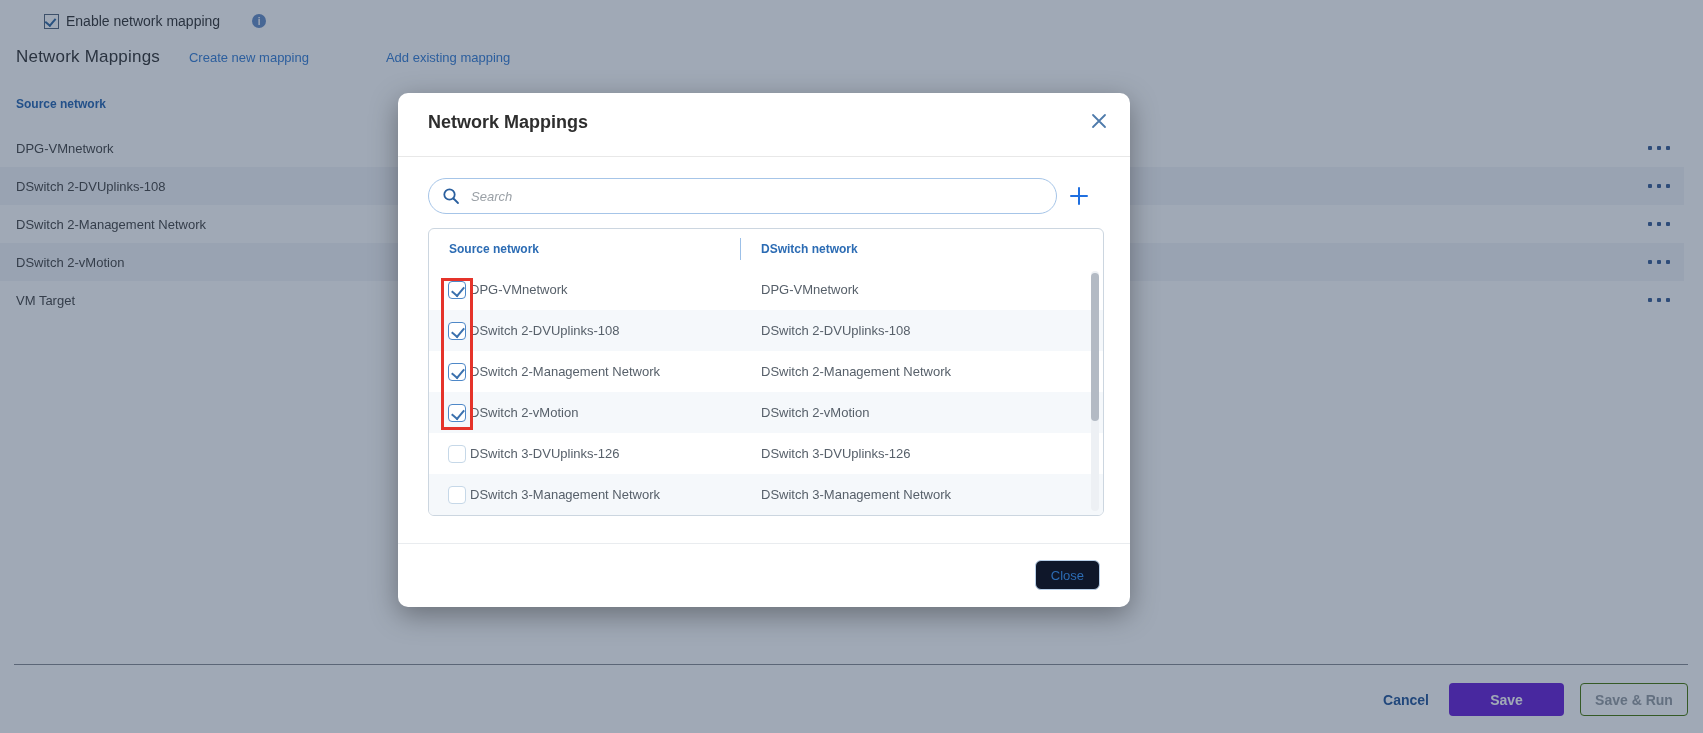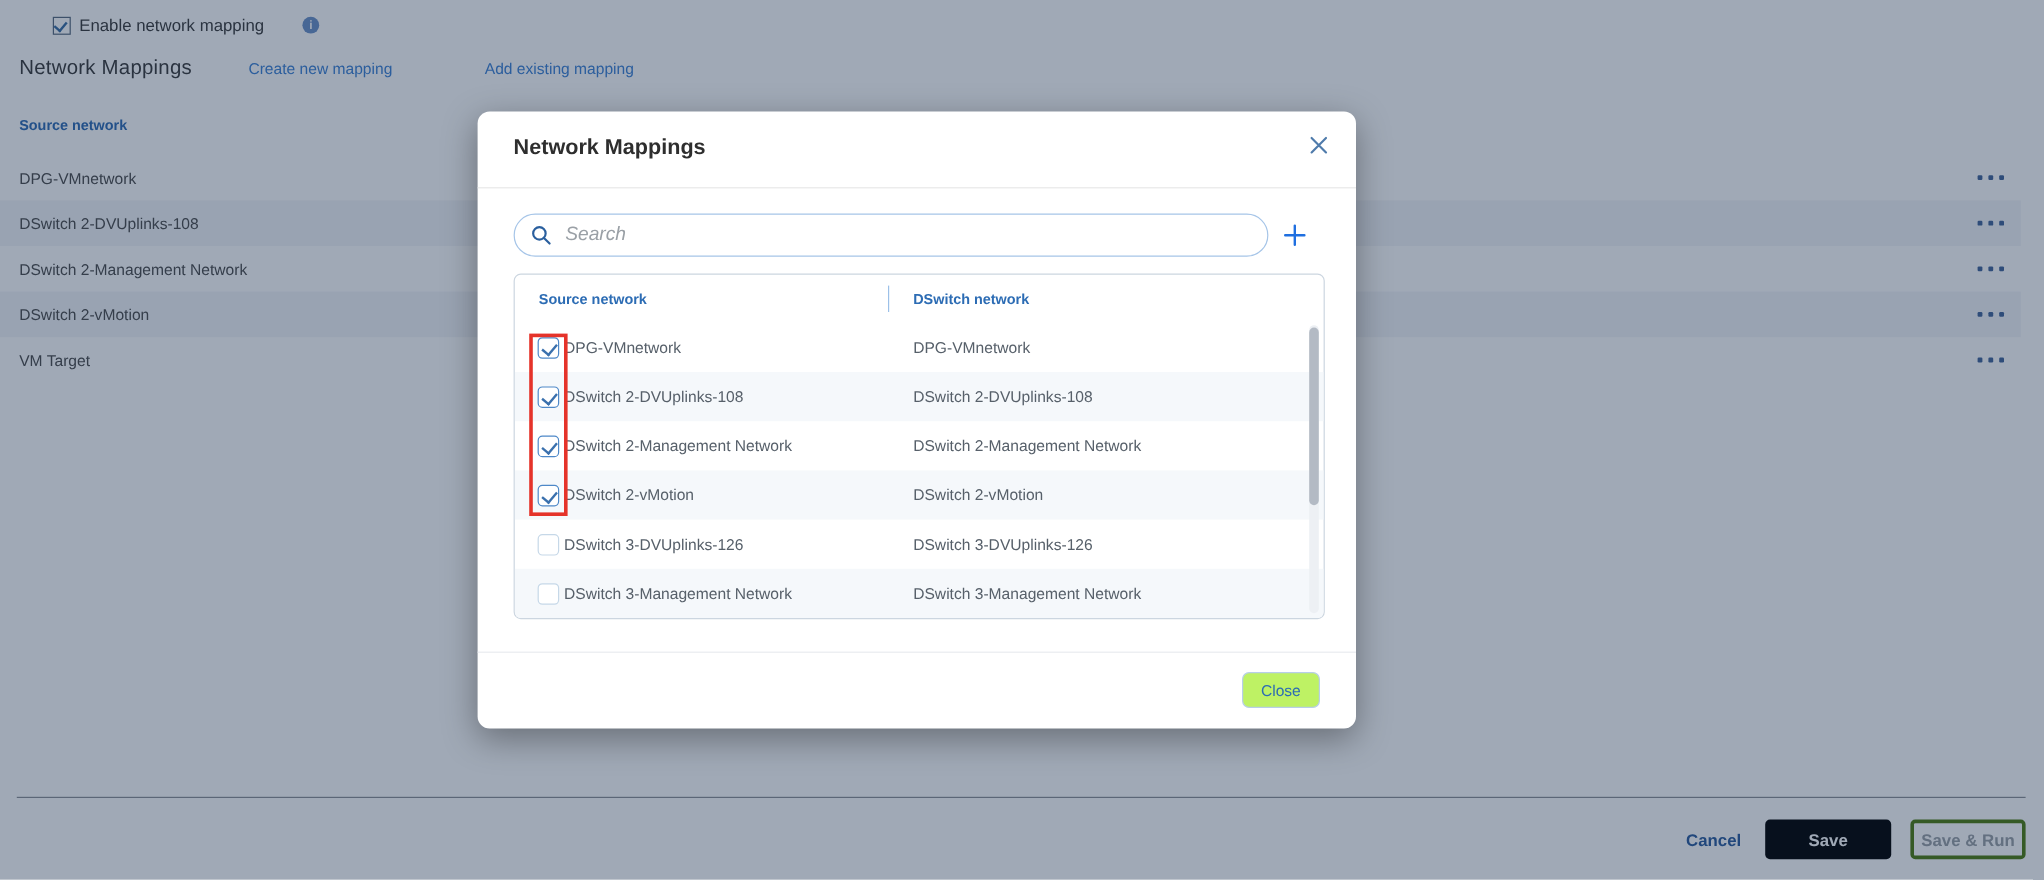--- a/index.html
+++ b/index.html
@@ -14,47 +14,47 @@
   .enable-row{position:absolute;left:16px;top:12px;display:flex;align-items:center;height:18px;padding-left:28px;}
   .win-cbx{width:13px;height:13px;border:1px solid #5a6c80;background:#fff;position:relative;flex:none;}
   .win-cbx::after{content:"";position:absolute;left:2px;top:1px;width:5px;height:8px;
     border-right:2px solid #3a6ea5;border-bottom:2px solid #3a6ea5;transform:rotate(40deg);}
   .enable-label{margin-left:7px;font-size:14px;color:#3b3b3b;}
   .info-icon{margin-left:32px;width:14px;height:14px;border-radius:50%;background:#6c91c8;color:#fff;
     font-size:10px;font-weight:bold;display:flex;align-items:center;justify-content:center;flex:none;font-style:normal;}
   .heading-row{position:absolute;left:16px;top:45px;display:flex;align-items:center;height:24px;}
   .page-heading{margin:0;font-size:17px;font-weight:400;color:#3b3b3b;letter-spacing:.2px;}
   .page-link{font-size:13px;color:#3f83d6;cursor:pointer;text-decoration:none;}
-  .link-create{margin-left:47px;}
+  .link-create{margin-left:29px;}
   .link-add{margin-left:77px;}
   .col-header{position:absolute;left:16px;top:97px;font-size:12px;font-weight:bold;color:#2f6cb5;}
   .prows{position:absolute;left:0;top:129px;width:1684px;}
   .prow{height:38px;display:flex;align-items:center;padding-left:16px;box-sizing:border-box;}
   .prow.alt{background:#f4f6f9;}
   .prow-label{font-size:13px;color:#4d4d4d;}
   .dots{margin-left:auto;margin-right:14px;display:flex;gap:5px;align-items:center;cursor:pointer;}
   .dots i{width:4px;height:4px;background:#41649a;border-radius:1px;display:block;}
   .hr-line{position:absolute;left:14px;top:664px;width:1674px;border-top:1px solid #8c9096;}
   .footer-bar{position:absolute;top:683px;right:15px;display:flex;align-items:center;gap:16px;justify-content:space-between;}
   .btn{font-family:inherit;font-size:14px;font-weight:600;border-radius:4px;height:33px;cursor:pointer;}
   .btn-cancel{background:transparent;border:none;color:#2c5d9e;padding:0 4px;}
-  .btn-save{background:#000000;border:none;color:#ffffff;width:105px;}
-  .btn-saverun{background:transparent;border:3px solid #4d7c0f;color:#9aa0a6;width:96px;}
+  .btn-save{background:#6d28d9;border:none;color:#ffffff;width:115px;}
+  .btn-saverun{background:transparent;border:1px solid #4d7c0f;color:#9aa0a6;width:108px;}
   
   .overlay{position:absolute;inset:0;background:rgba(17,41,72,0.40);z-index:5;}
   
   .modal{position:absolute;left:398px;top:93px;width:732px;height:514px;background:#fff;
     border-radius:10px;box-shadow:0 8px 28px rgba(0,0,0,.35);z-index:10;}
   .modal-title{position:absolute;left:30px;top:19px;margin:0;font-size:18px;font-weight:bold;color:#2e2e2e;}
   .modal-close{position:absolute;right:22px;top:19px;width:18px;height:18px;cursor:pointer;
     display:flex;align-items:center;justify-content:center;background:none;border:none;padding:0;}
   .modal-hdr-divider{position:absolute;left:0;right:0;top:63px;border-top:1px solid #e8e8e8;}
   .search-wrap{position:absolute;left:30px;top:85px;width:629px;height:36px;}
   .search-input{width:100%;height:100%;box-sizing:border-box;border:1px solid #a6c5e8;border-radius:18px;
-    padding:0 16px 0 42px;font-family:inherit;font-size:16px;color:#a16207;outline:none;}
+    padding:0 16px 0 42px;font-family:inherit;font-size:13px;color:#a16207;outline:none;}
   .search-input::placeholder{font-style:italic;color:#9aa0a6;}
   .search-icon{position:absolute;left:14px;top:9px;pointer-events:none;}
   .plus-btn{position:absolute;left:670px;top:92px;width:22px;height:22px;background:none;border:none;
     padding:0;cursor:pointer;display:flex;align-items:center;justify-content:center;}
   
   .mtable{position:absolute;left:30px;top:135px;width:676px;height:288px;box-sizing:border-box;
     border:1px solid #ccd6e0;border-radius:6px;background:#fff;overflow:hidden;}
   .thead{display:flex;align-items:center;height:40px;}
   .th{font-size:12px;font-weight:bold;color:#2c6cb4;}
   .th-source{width:311px;padding-left:20px;box-sizing:border-box;}
@@ -67,21 +67,21 @@
   .cbx{width:18px;height:18px;box-sizing:border-box;border:1px solid #c6d8e8;border-radius:4px;
     background:#fff;position:relative;flex:none;cursor:pointer;}
   .cbx.checked{border-color:#4e88c8;}
   .cbx.checked::after{content:"";position:absolute;left:5px;top:2px;width:6px;height:10px;
     border-right:2px solid #3a70ad;border-bottom:2px solid #3a70ad;transform:rotate(40deg);}
   .red-rect{position:absolute;left:12px;top:49px;width:32px;height:152px;box-sizing:border-box;
     border:3px solid #e5332a;pointer-events:none;}
   .scrollbar{position:absolute;right:4px;top:42px;width:8px;height:240px;background:#edf0f4;border-radius:4px;}
   .scroll-thumb{position:absolute;left:0;top:2px;width:8px;height:148px;background:#b3bac4;border-radius:4px;cursor:grab;}
   .modal-ftr-divider{position:absolute;left:0;right:0;top:450px;border-top:1px solid #e9ecef;}
-  .close-btn{position:absolute;right:30px;top:467px;height:30px;padding:0 15px;background:#bef264;
+  .close-btn{position:absolute;right:30px;top:467px;height:30px;padding:0 15px;background:#0f172a;
     border:1px solid #b8cfe8;border-radius:6px;color:#2c6cb4;font-family:inherit;font-size:13px;cursor:pointer;}
 </style>
 </head>
 <body>
 
 <div class="page">
 
   <div class="enable-row">
     <span class="win-cbx"></span>
     <span class="enable-label">Enable network mapping</span>

